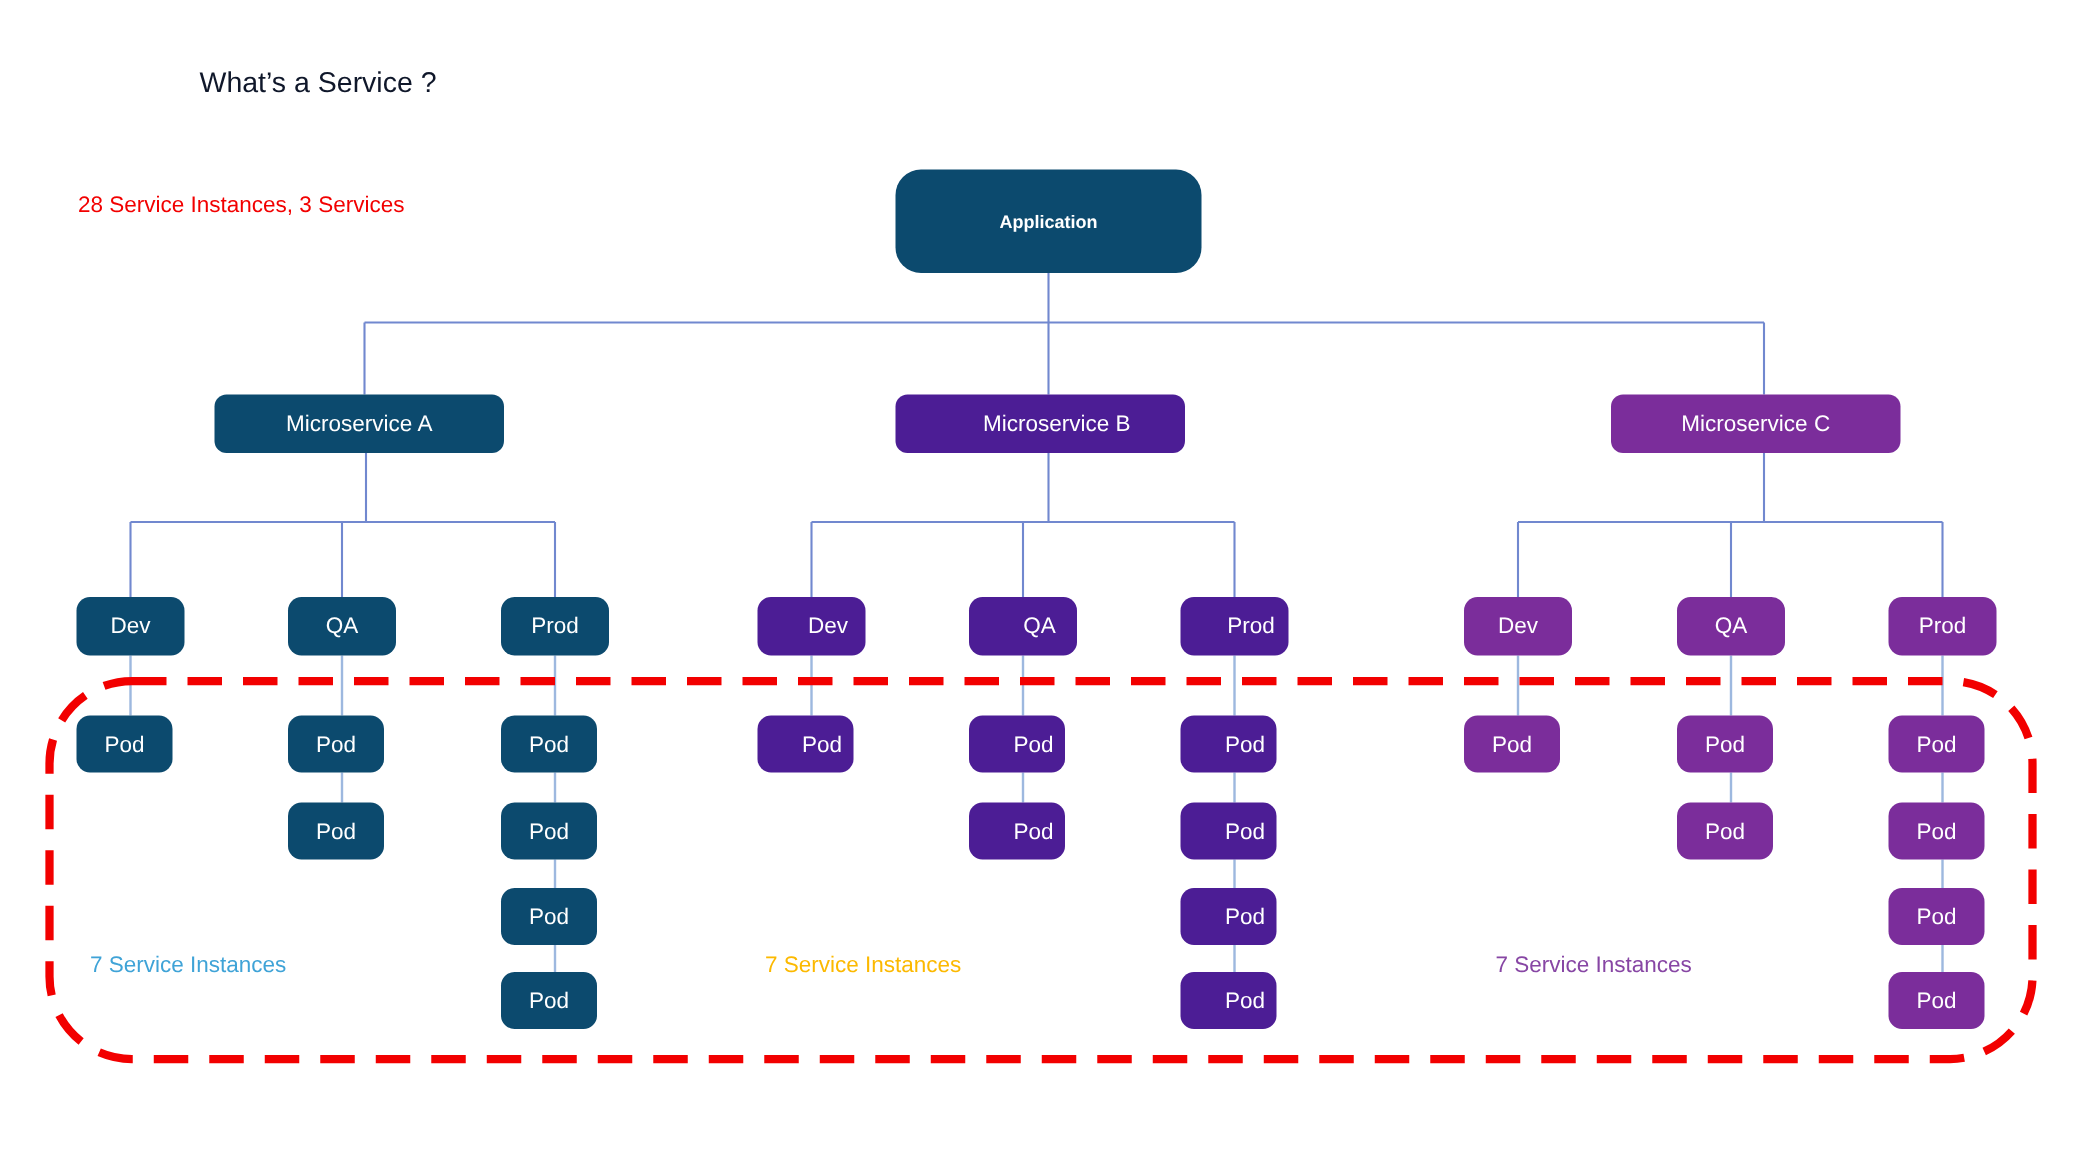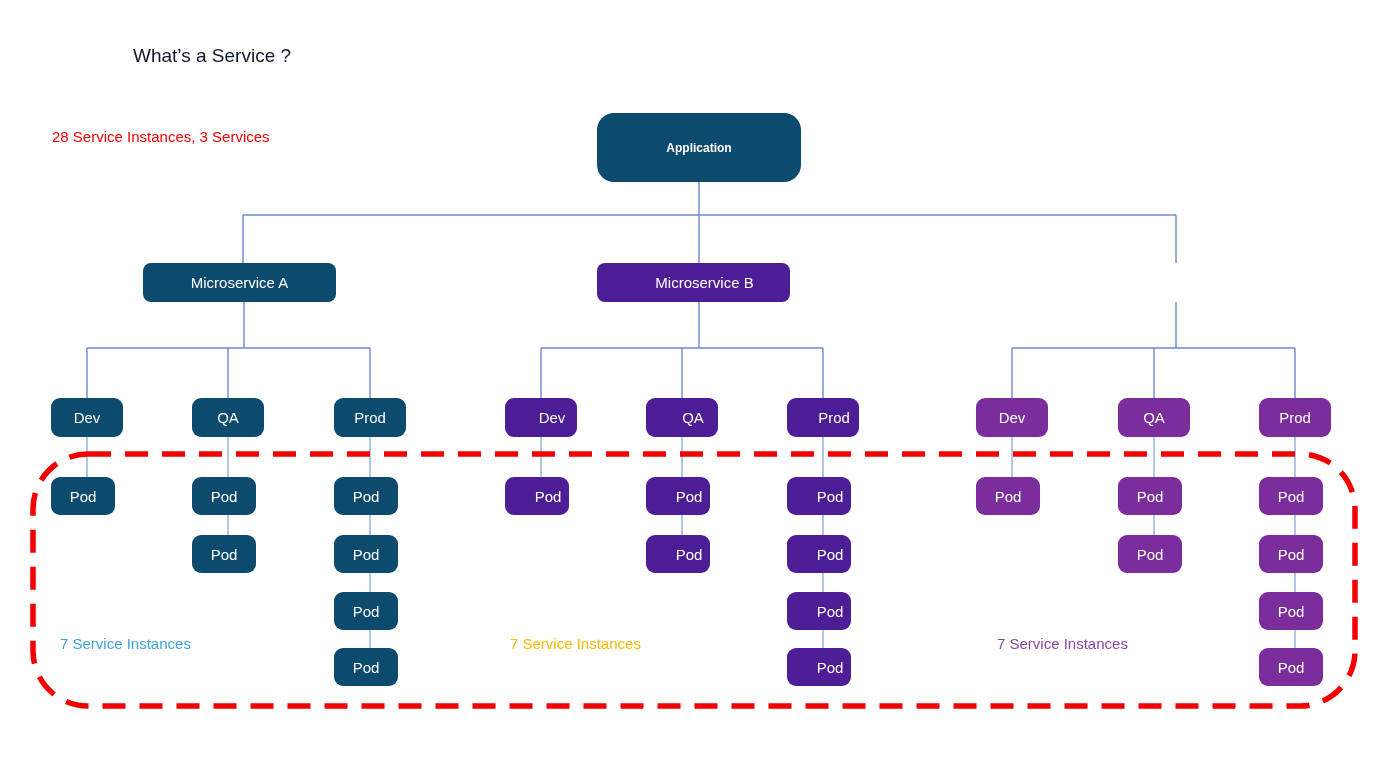--- a/index.html
+++ b/index.html
@@ -73,20 +73,21 @@
     <rect x="33" y="454" width="1322" height="252" rx="55" ry="55" fill="none" stroke="#F20000" stroke-width="5.5" stroke-dasharray="23 14" stroke-linecap="butt"></rect>
   </svg>
 
   <div class="title">What’s a Service ?</div>
   <div class="summary"><span>28 Service Instances, </span><b>3 Services</b></div>
 
   <div class="node app blue" style="left:597px;top:113px;">Application</div>
 
   <div class="node ms blue" style="left:143px;top:263px;">Microservice A</div>
   <div class="node ms yellow" style="left:597px;top:263px;">Microservice B</div>
+  <div class="node ms purple" style="left:1074px;top:263px;">Microservice C</div>
 
   <div class="node env blue" style="left:51px;top:398px;">Dev</div>
   <div class="node env blue" style="left:192px;top:398px;">QA</div>
   <div class="node env blue" style="left:334px;top:398px;">Prod</div>
 
   <div class="node env yellow" style="left:505px;top:398px;">Dev</div>
   <div class="node env yellow" style="left:646px;top:398px;">QA</div>
   <div class="node env yellow" style="left:787px;top:398px;">Prod</div>
 
   <div class="node env purple" style="left:976px;top:398px;">Dev</div>

